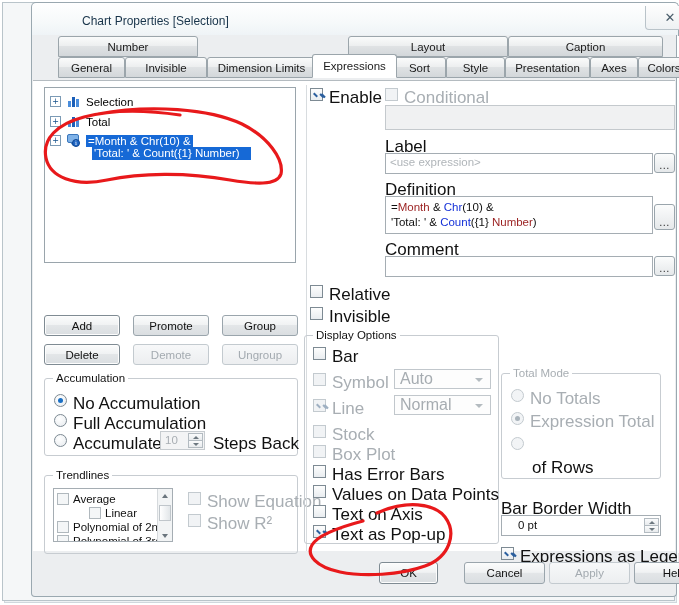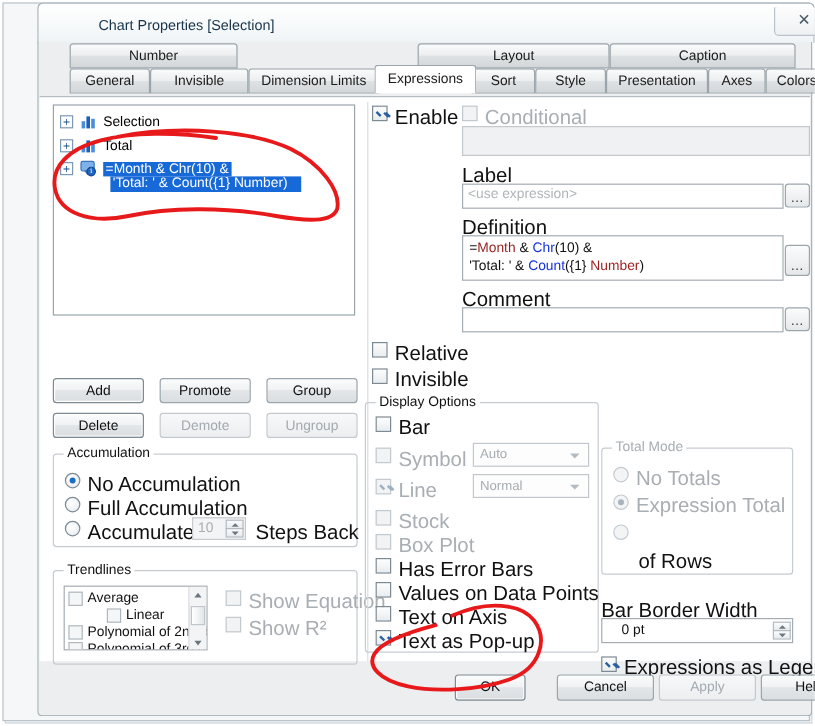--- a/index.html
+++ b/index.html
@@ -92,21 +92,21 @@
           font-size:11.5px;color:#111;padding:2px 4px;overflow:hidden;}
   .tfield.dis{background:#f0f1f2;border-color:#c4c9cd;}
   .tfield .ph{color:#b0b5b9;}
 
   .dots{position:absolute;width:21px;height:20px;box-sizing:border-box;
         background:linear-gradient(to bottom,#fbfcfc,#e5e8ea);border:1px solid #9aa5ac;border-radius:3px;
         display:flex;align-items:flex-end;justify-content:center;font-size:11px;color:#333;cursor:pointer;
         padding-bottom:1px;letter-spacing:0.5px;}
 
   .combo{position:absolute;height:20px;box-sizing:border-box;background:#fdfdfd;border:1px solid #c1c7cc;
-         display:flex;align-items:center;font-size:11px;color:#a6acb1;padding-left:5px;cursor:pointer;}
+         display:flex;align-items:center;font-size:16px;color:#a6acb1;padding-left:5px;cursor:pointer;}
   .combo .arr{position:absolute;right:7px;top:8px;width:0;height:0;border-left:4px solid transparent;
          border-right:4px solid transparent;border-top:4px solid #b4bbc0;}
 
   .spin{position:absolute;box-sizing:border-box;background:#fff;border:1px solid #a5adb3;}
   .spin.dis{background:#f3f4f5;border-color:#c6cbcf;}
   .spin .val{position:absolute;left:4px;top:2px;font-size:11.5px;color:#111;}
   .spin.dis .val{color:#a8aeb3;}
   .spin .up,.spin .dn{position:absolute;right:1px;width:15px;height:8px;box-sizing:border-box;
       background:linear-gradient(to bottom,#fafbfc,#e8ebed);border:1px solid #b3bbc1;cursor:pointer;}
   .spin .up{top:1px;}.spin .dn{bottom:1px;}

